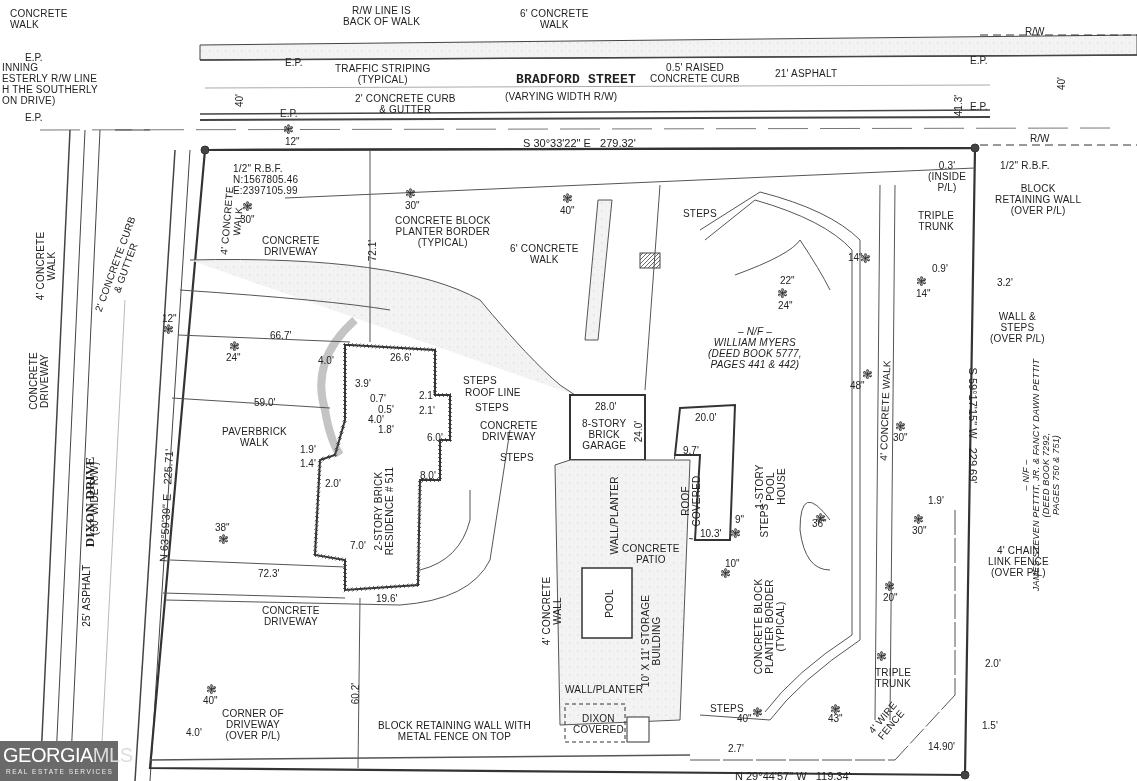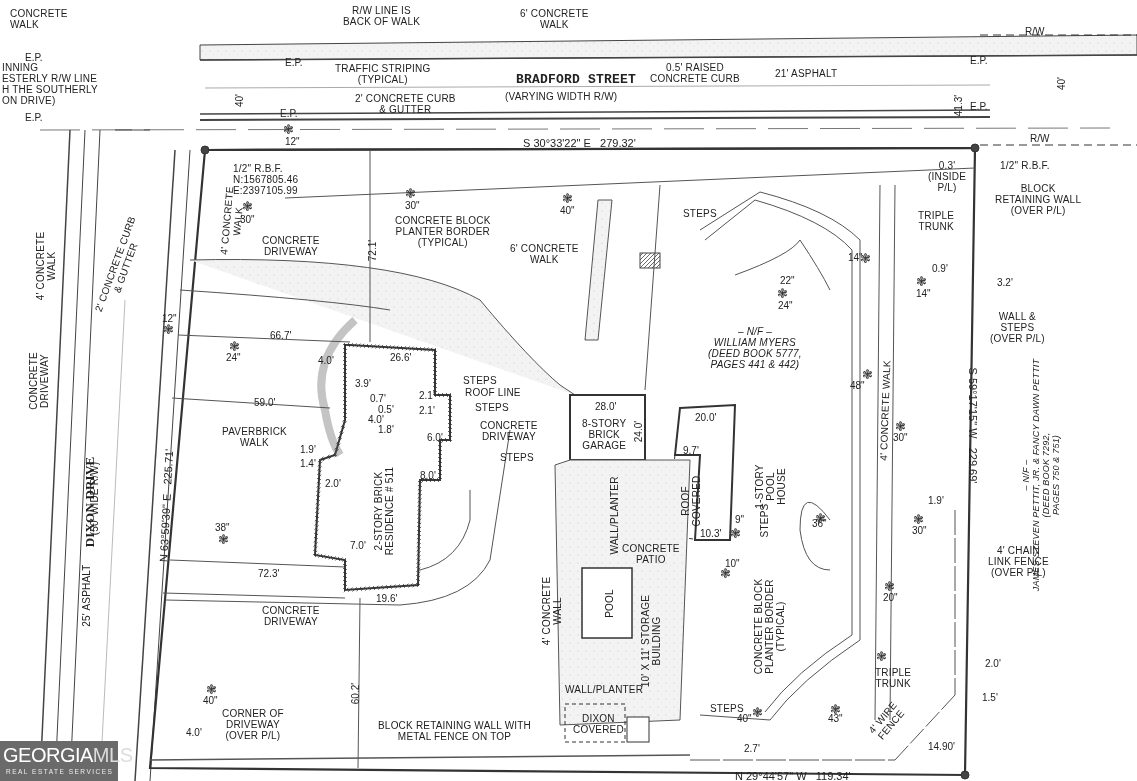--- a/index.html
+++ b/index.html
@@ -160,31 +160,31 @@
 <div class="dim" style="left:932px;top:263px;">0.9'</div>
 <div class="dim" style="left:997px;top:277px;">3.2'</div>
 <div class="lbl" style="left:990px;top:298px;margin-top:13px;">WALL &amp;
 STEPS
 (OVER P/L)</div>
 <div class="dim" style="left:928px;top:495px;">1.9'</div>
 <div class="lbl" style="left:988px;top:545px;">4' CHAIN
 LINK FENCE
 (OVER P/L)</div>
 <div class="dim" style="left:985px;top:658px;">2.0'</div>
-<div class="dim" style="left:982px;top:692px;">1.5'</div>
+<div class="dim" style="left:982px;top:720px;">1.5'</div>
 <div class="dim" style="left:928px;top:741px;">14.90'</div>
 <div class="lbl rot" style="left:868px;top:710px;transform:rotate(-50deg);">4' WIRE
 FENCE</div>
 <div class="lbl" style="left:378px;top:720px;">BLOCK RETAINING WALL WITH
 METAL FENCE ON TOP</div>
 <div class="lbl" style="left:222px;top:708px;">CORNER OF
 DRIVEWAY
 (OVER P/L)</div>
 <div class="dim" style="left:186px;top:727px;">4.0'</div>
-<div class="dim" style="left:744px;top:743px;">2.7'</div>
+<div class="dim" style="left:728px;top:743px;">2.7'</div>
 
 <div class="lbl rot" style="left:12px;top:255px;transform:rotate(-90deg);">4' CONCRETE
 WALK</div>
 <div class="lbl rot" style="left:70px;top:255px;transform:rotate(-70deg);">2' CONCRETE CURB
 &amp; GUTTER</div>
 <div class="lbl rot" style="left:10px;top:370px;transform:rotate(-90deg);">CONCRETE
 DRIVEWAY</div>
 <div class="lbl rot" style="left:55px;top:590px;transform:rotate(-90deg);">25' ASPHALT</div>
 <div class="lbl rot" style="left:198px;top:210px;transform:rotate(-85deg);">4' CONCRETE
 WALK</div>

